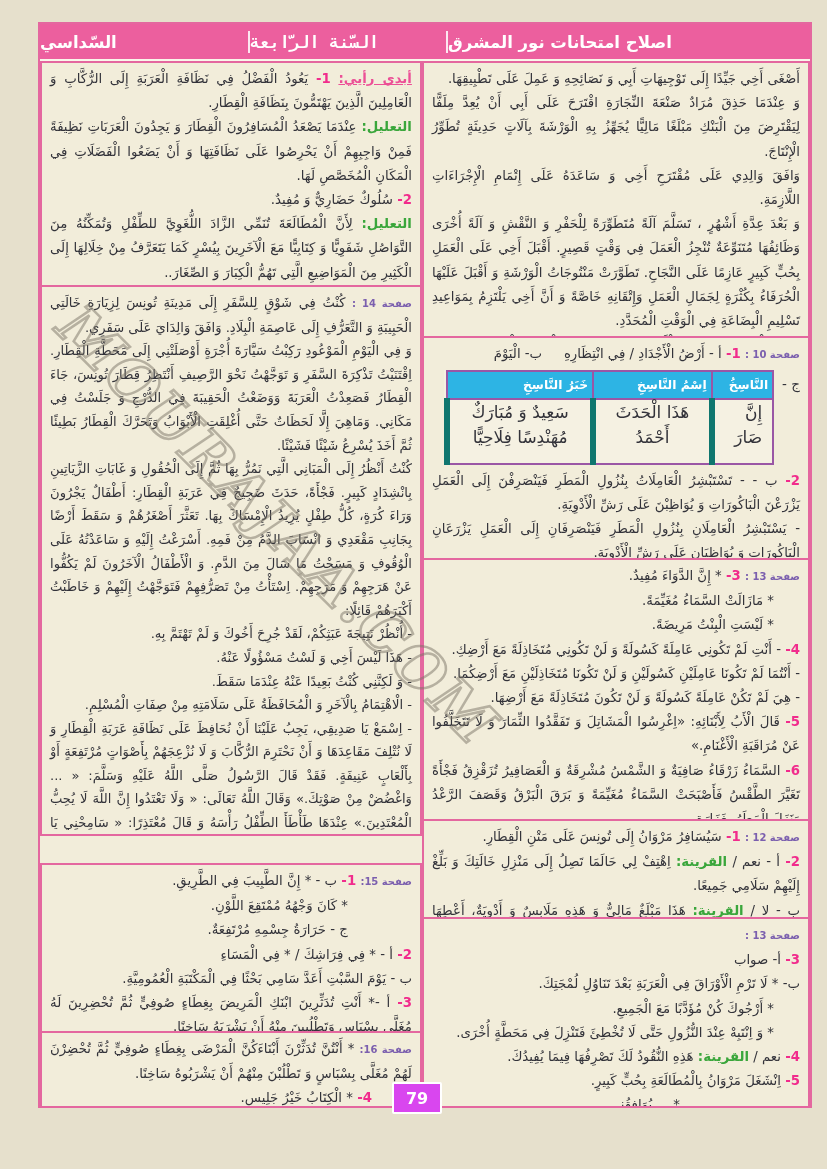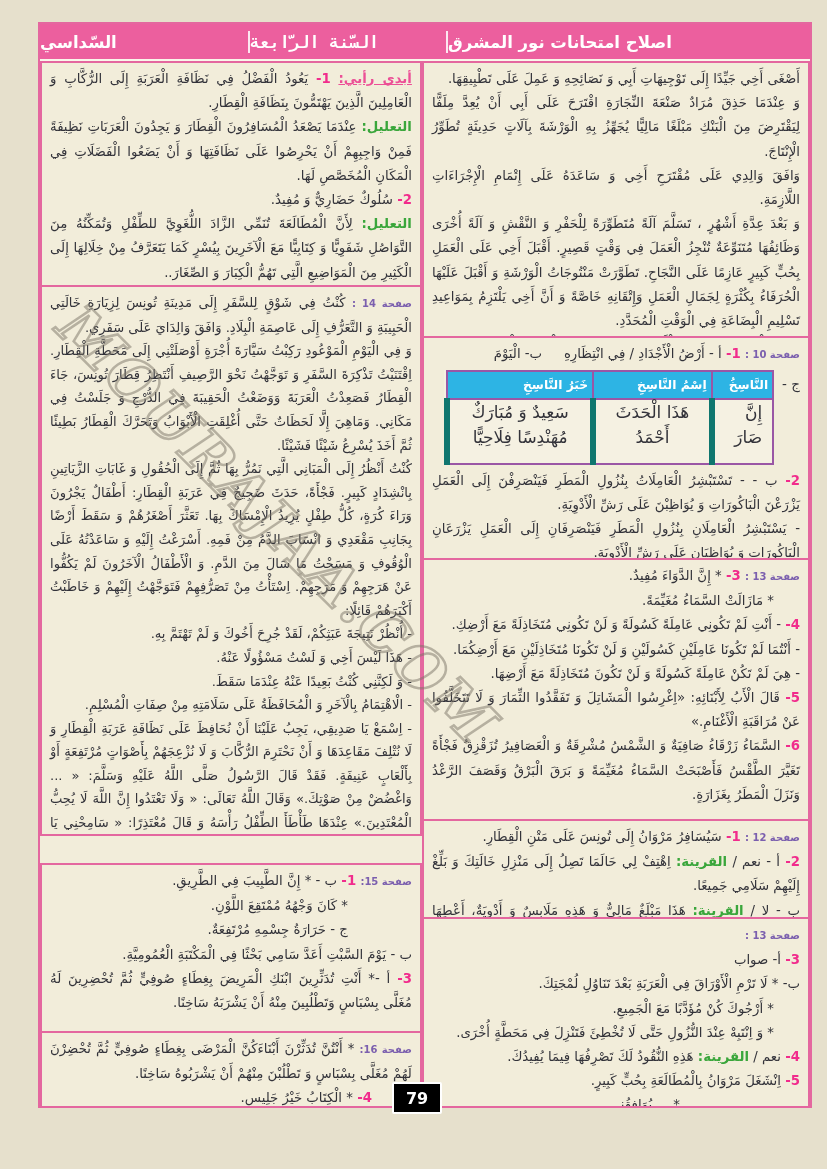--- a/index.html
+++ b/index.html
@@ -39,21 +39,21 @@
   .ntable th{background:#2db4e4;color:#fff;font-weight:bold;font-size:12.3px;
     border:2px solid #9a57a5;padding:1px 4px;height:20px;}
   .ntable td{border-left:6px solid #0f766e;border-right:2px solid #9a57a5;
     font-size:17px;padding:0 10px;height:24px;color:#33333a;}
   .ntable td.c1{text-align:right;}
   .ntable td.c2,.ntable td.c3{text-align:center;}
   .ntable tr.emptyrow td{height:14px;border-bottom:2px solid #9a57a5;}
   
   .dual{display:flex;direction:rtl;justify-content:space-between;padding-right:88px;padding-left:48px;}
   
-  #badge{position:absolute;left:392px;top:1082px;width:46px;height:28px;background:#000000;
+  #badge{position:absolute;left:392px;top:1082px;width:46px;height:28px;background:#d946ef;
     border:2px solid #fff;border-radius:2px;color:#fff;font-weight:bold;font-size:16px;
     display:flex;align-items:center;justify-content:center;z-index:6;}
   
   #wm{position:absolute;left:92px;top:292px;transform:rotate(45deg);transform-origin:0 0;
     font-family:"DejaVu Serif",serif;font-style:italic;font-weight:bold;font-size:58px;
     letter-spacing:3px;color:transparent;-webkit-text-stroke:2.5px rgba(122,115,102,.5);
     z-index:4;pointer-events:none;white-space:nowrap;}
 </style>
 </head>
 <body>
@@ -120,20 +120,21 @@
         <p>- يَسْتَبْشِرُ الْعَامِلَانِ بِنُزُولِ الْمَطَرِ فَيَنْصَرِفَانِ إِلَى الْعَمَلِ يَزْرَعَانِ الْبَاكُورَاتِ وَ يُوَاظِبَانِ عَلَى رَشِّ الْأَدْوِيَةِ.</p>
       </section>
 
       <section class="box r3 t">
         <p>
           <span class="plabel">صفحة 13 :</span>
           <span class="num">3-</span>
           <span>* إِنَّ الدَّوَاءَ مُفِيدٌ.</span>
         </p>
         <p class="ind1">* مَازَالَتْ السَّمَاءُ مُغَيِّمَةً.</p>
+        <p class="ind1">* لَيْسَتِ الْبِنْتُ مَرِيضَةً.</p>
         <p>
           <span class="num">4-</span>
           <span>- أَنْتِ لَمْ تَكُونِي عَامِلَةً كَسُولَةً وَ لَنْ تَكُونِي مُتَخَاذِلَةً مَعَ أَرْضِكِ.</span>
         </p>
         <p>- أَنْتُمَا لَمْ تَكُونَا عَامِلَيْنِ كَسُولَيْنِ وَ لَنْ تَكُونَا مُتَخَاذِلَيْنِ مَعَ أَرْضِكُمَا.</p>
         <p>- هِيَ لَمْ تَكُنْ عَامِلَةً كَسُولَةً وَ لَنْ تَكُونَ مُتَخَاذِلَةً مَعَ أَرْضِهَا.</p>
         <p>
           <span class="num">5-</span>
           <span>قَالَ الْأَبُ لِأَبْنَائِهِ: «اِغْرِسُوا الْمَشَاتِلَ وَ تَفَقَّدُوا الثِّمَارَ وَ لَا تَتَخَلَّفُوا عَنْ مُرَاقَبَةِ الْأَغْنَامِ.»</span>
         </p>
@@ -217,20 +218,24 @@
       </section>
 
       <section class="box l3 t">
         <p>
           <span class="plabel">صفحة 15:</span>
           <span class="num">1-</span>
           <span>ب - * إِنَّ الطَّبِيبَ فِي الطَّرِيقِ.</span>
         </p>
         <p class="ind2">* كَانَ وَجْهُهُ مُمْتَقِعَ اللَّوْنِ.</p>
         <p class="ind2">ج - حَرَارَةُ جِسْمِهِ مُرْتَفِعَةٌ.</p>
+        <p>
+          <span class="num">2-</span>
+          <span>أ - * فِي فِرَاشِكَ / * فِي الْمَسَاءِ</span>
+        </p>
         <p>ب - يَوْمَ السَّبْتِ أَعَدَّ سَامِي بَحْثًا فِي الْمَكْتَبَةِ الْعُمُومِيَّةِ.</p>
         <p>
           <span class="num">3-</span>
           <span>أ -* أَنْتِ تُدَثِّرِينَ ابْنَكِ الْمَرِيضَ بِغِطَاءٍ صُوفِيٍّ ثُمَّ تُحْضِرِينَ لَهُ مُغَلَّى بِسْبَاسٍ وَتَطْلُبِينَ مِنْهُ أَنْ يَشْرَبَهُ سَاخِنًا.</span>
         </p>
       </section>
 
       <section class="box l4 t">
         <p>
           <span class="plabel">صفحة 16:</span>

